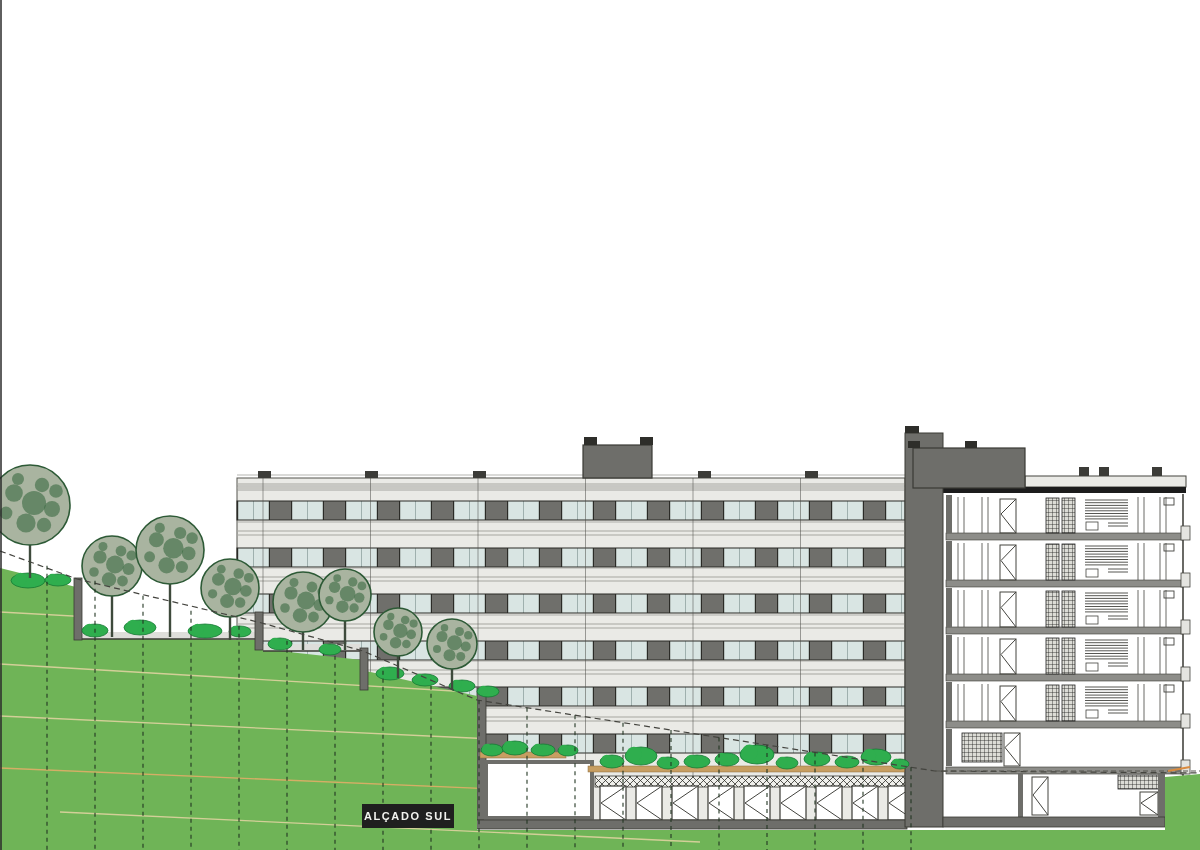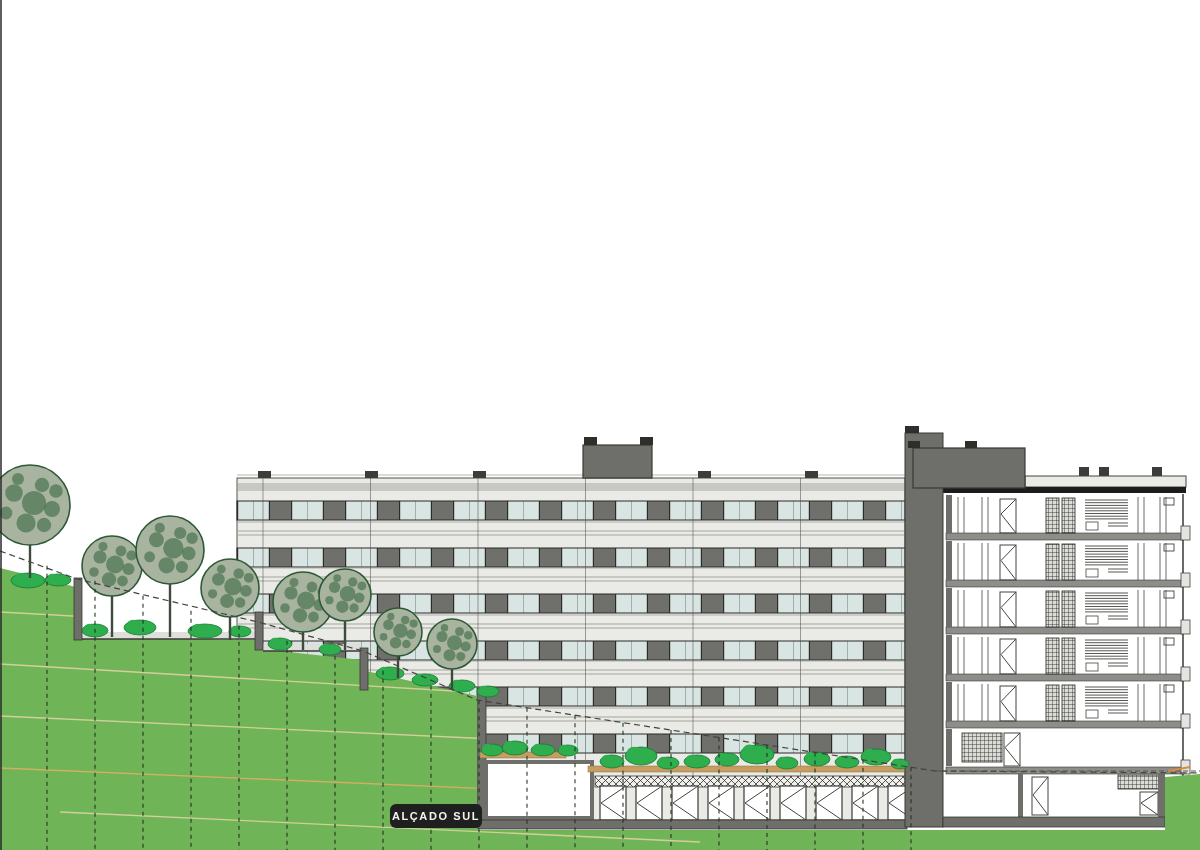--- a/index.html
+++ b/index.html
@@ -1,21 +1,21 @@
 <!DOCTYPE html>
 <html><head>
 <meta charset="utf-8">
 <style>
   html,body{margin:0;padding:0;background:#fff;}
   #canvas{position:relative;width:1200px;height:850px;background:#fff;overflow:hidden;
           font-family:"Liberation Sans",sans-serif;}
   #drawing{position:absolute;left:0;top:0;}
-  .label-box{position:absolute;left:390px;top:804px;width:92px;height:24px;
+  .label-box{position:absolute;left:362px;top:804px;width:92px;height:24px;
              background:#1f1f1f;color:#f2f2ef;display:flex;align-items:center;justify-content:center;
-             font-size:11px;font-weight:bold;letter-spacing:1.6px;border-radius:6px;}
+             font-size:11px;font-weight:bold;letter-spacing:1.6px;}
 </style>
 </head>
 <body>
 
 <div id="canvas">
   <svg id="drawing" width="1200" height="850" viewBox="0 0 1200 850">
     <defs id="defs">
         <pattern id="winpat" width="54" height="19" patternUnits="userSpaceOnUse">
           <rect x="0" y="0" width="54" height="19" fill="#d9e5e3"></rect>
           <rect x="0" y="0" width="21" height="19" fill="#6f6f6b"></rect>

